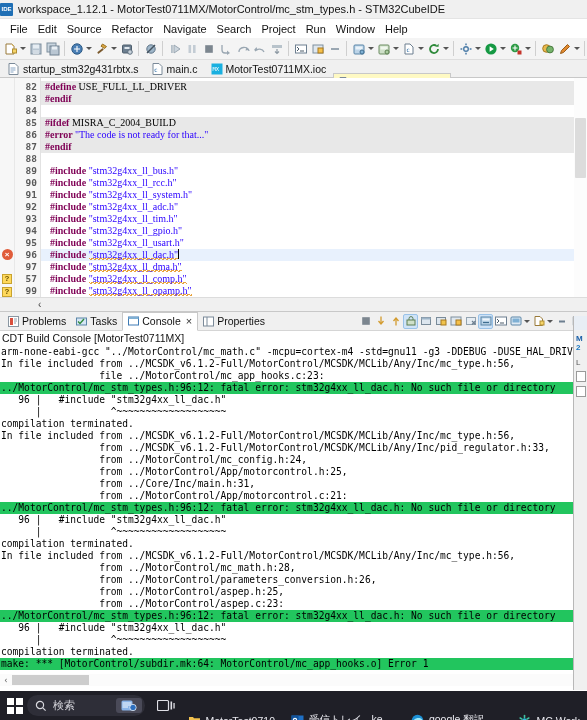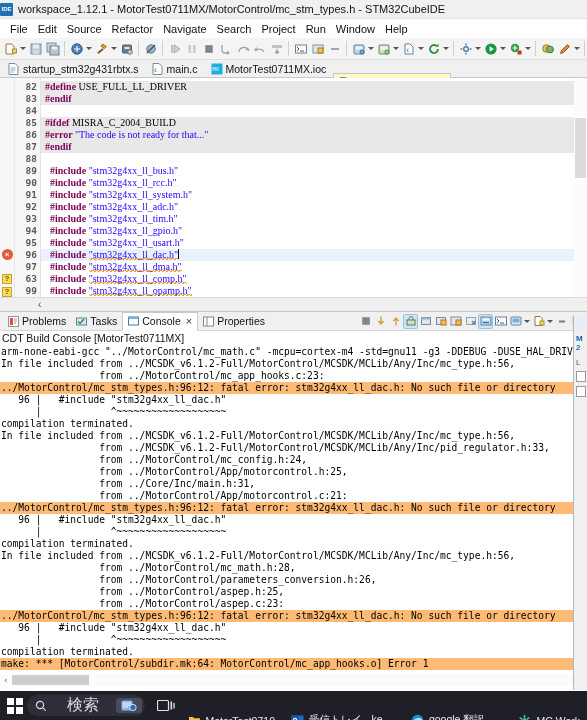--- a/index.html
+++ b/index.html
@@ -267,21 +267,21 @@
     overflow: hidden;
     font-family: "DejaVu Sans Mono", monospace;
     font-size: 9.6px;
   }
   .cline {
     height: 12px; line-height: 12px;
     white-space: pre;
     color: #000;
     padding-left: 1px;
   }
-  .cline.e { background: #fdba74; }
+  .cline.e { background: #22c55e; }
   .c-vscroll {
     position: absolute; top: 0; right: 0; bottom: 12px;
     width: 13px; background: #fcfcfc;
     border-left: 1px solid #ededed;
   }
   .c-vscroll .arrow {
     width: 13px; height: 12px;
     display: flex; align-items: center; justify-content: center;
     font-size: 8px; color: #555;
   }
@@ -328,21 +328,21 @@
   .searchbox {
     width: 185px; height: 21px;
     background: #2e2e38;
     border-radius: 11px;
     display: flex; align-items: center;
     padding-left: 8px;
     margin-left: 2px;
     position: relative;
   }
   .searchbox .sb-label {
-    color: #d8d8de; font-size: 16px; margin-left: 20px;
+    color: #d8d8de; font-size: 11px; margin-left: 6px;
   }
   .sb-widget {
     position: absolute; right: 3px; top: 3px;
     width: 26px; height: 15px;
     background: #4a4a58;
     border-radius: 3px;
     display:flex; align-items:center; justify-content:center;
   }
   .tv-btn {
     width: 26px; height: 29px;
@@ -666,21 +666,21 @@
         <div class="grow">88</div>
         <div class="grow">89</div>
         <div class="grow">90</div>
         <div class="grow">91</div>
         <div class="grow">92</div>
         <div class="grow">93</div>
         <div class="grow">94</div>
         <div class="grow">95</div>
         <div class="grow">96</div>
         <div class="grow">97</div>
-        <div class="grow">63</div>
+        <div class="grow">57</div>
         <div class="grow">99</div>
         <div class="grow">100</div>
       </div>
     <div class="codearea" id="codearea">
         <div class="crow hl"><span class="pre">#define </span><span class="plain">USE_FULL_LL_DRIVER</span></div>
         <div class="crow hl"><span class="pre">#endif</span></div>
         <div class="crow"><span class="plain"></span></div>
         <div class="crow hl"><span class="pre">#ifdef </span><span class="plain">MISRA_C_2004_BUILD</span></div>
         <div class="crow hl"><span class="pre">#error </span><span class="str">"The code is not ready for that..."</span></div>
         <div class="crow hl"><span class="pre">#endif</span></div>
@@ -836,21 +836,21 @@
               <rect x="2.5" y="2.5" width="7" height="7" fill="none" stroke="#6d7f90" stroke-width="1.4"></rect>
             </svg>
           </div>
         </div>
     </div>
     <div class="cp-title">CDT Build Console [MotorTest0711MX]</div>
     <div class="cbody">
       <div id="coutput" style="padding-top:1px;">
           <div class="cline">arm-none-eabi-gcc "../MotorControl/mc_math.c" -mcpu=cortex-m4 -std=gnu11 -g3 -DDEBUG -DUSE_HAL_DRIVER -D</div>
           <div class="cline">In file included from ../MCSDK_v6.1.2-Full/MotorControl/MCSDK/MCLib/Any/Inc/mc_type.h:56,</div>
-          <div class="cline">                 from ../MotorControl/mc_app_hooks.c:23:</div>
+          <div class="cline">                 file ../MotorControl/mc_app_hooks.c:23:</div>
           <div class="cline e">../MotorControl/mc_stm_types.h:96:12: fatal error: stm32g4xx_ll_dac.h: No such file or directory</div>
           <div class="cline">   96 |   #include "stm32g4xx_ll_dac.h"</div>
           <div class="cline">      |            ^~~~~~~~~~~~~~~~~~~~</div>
           <div class="cline">compilation terminated.</div>
           <div class="cline">In file included from ../MCSDK_v6.1.2-Full/MotorControl/MCSDK/MCLib/Any/Inc/mc_type.h:56,</div>
           <div class="cline">                 from ../MCSDK_v6.1.2-Full/MotorControl/MCSDK/MCLib/Any/Inc/pid_regulator.h:33,</div>
           <div class="cline">                 from ../MotorControl/mc_config.h:24,</div>
           <div class="cline">                 from ../MotorControl/App/motorcontrol.h:25,</div>
           <div class="cline">                 from ../Core/Inc/main.h:31,</div>
           <div class="cline">                 from ../MotorControl/App/motorcontrol.c:21:</div>

